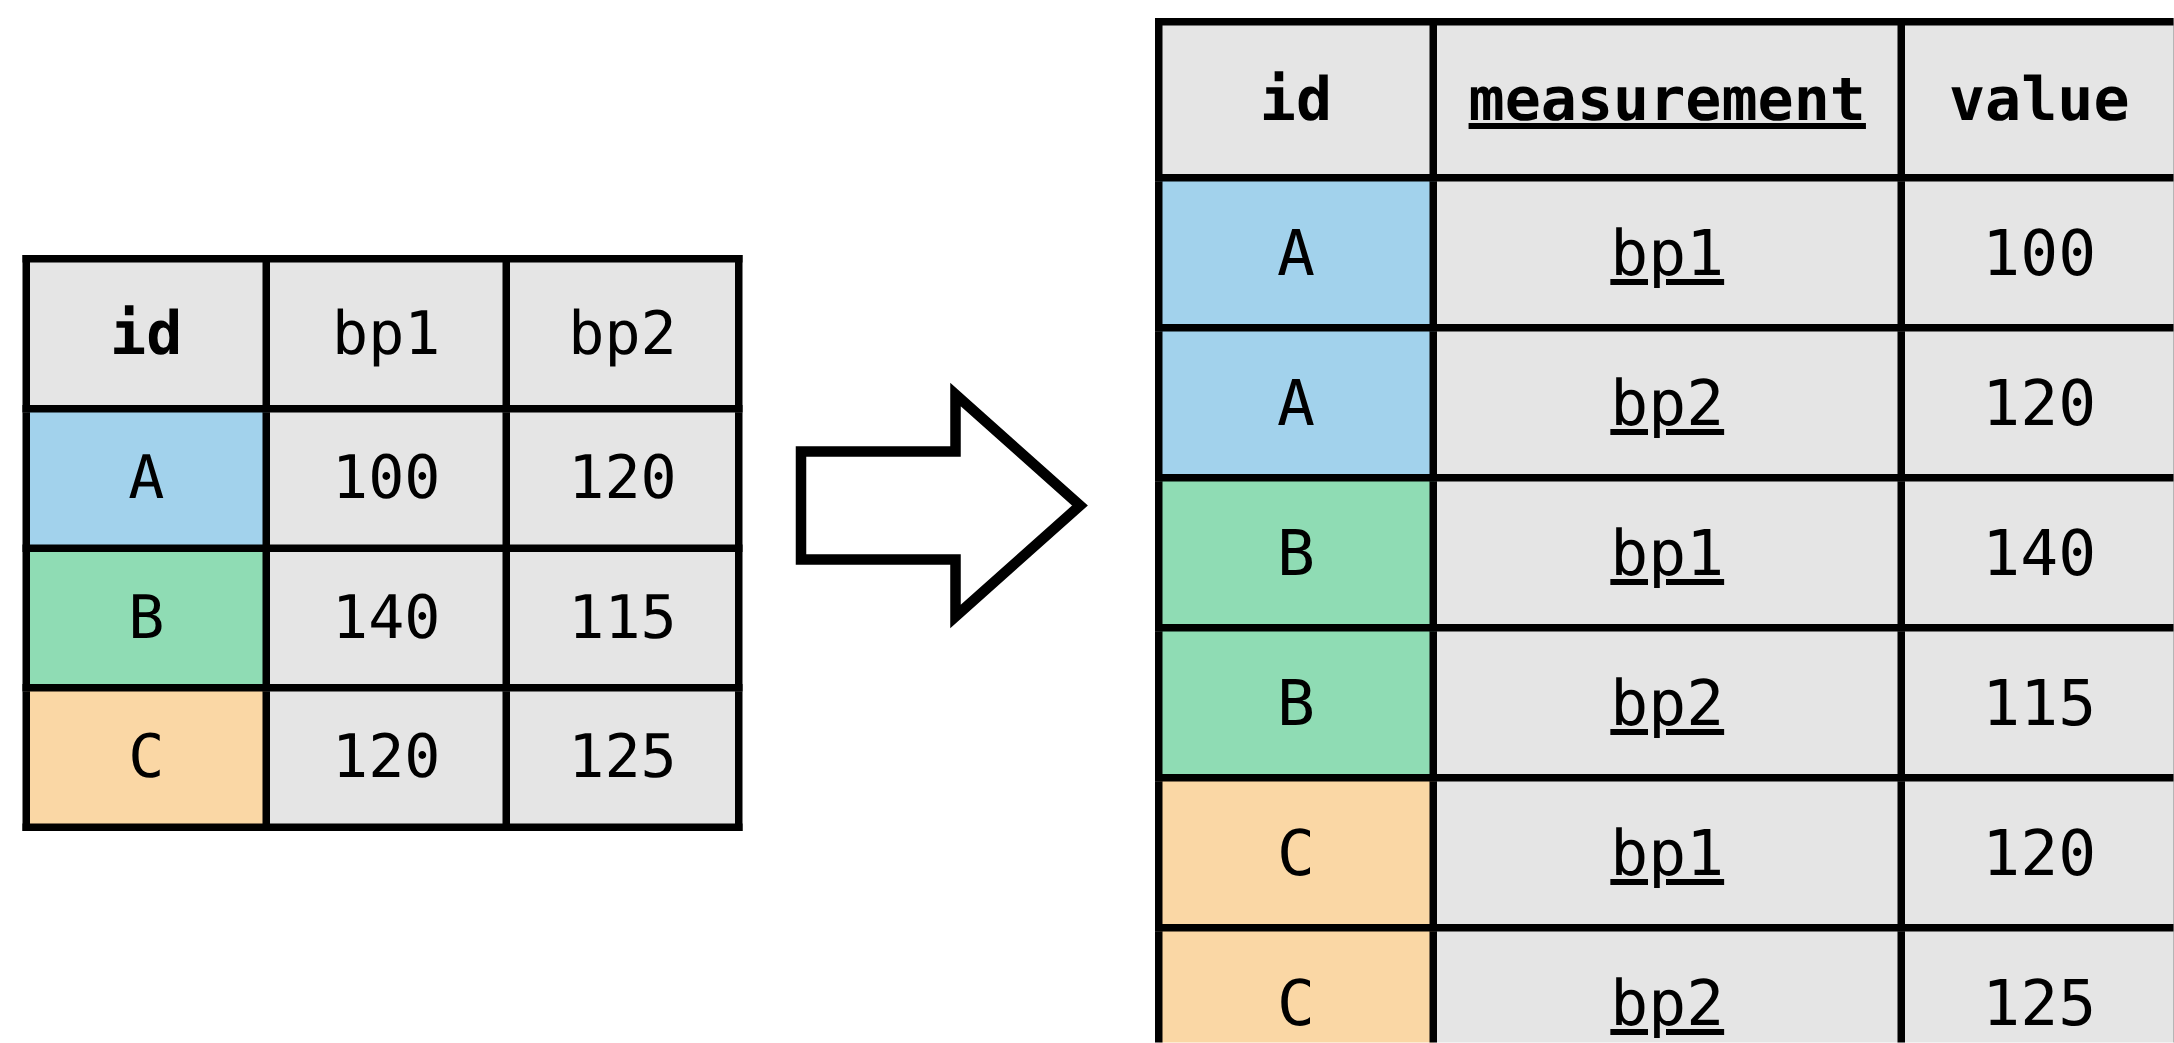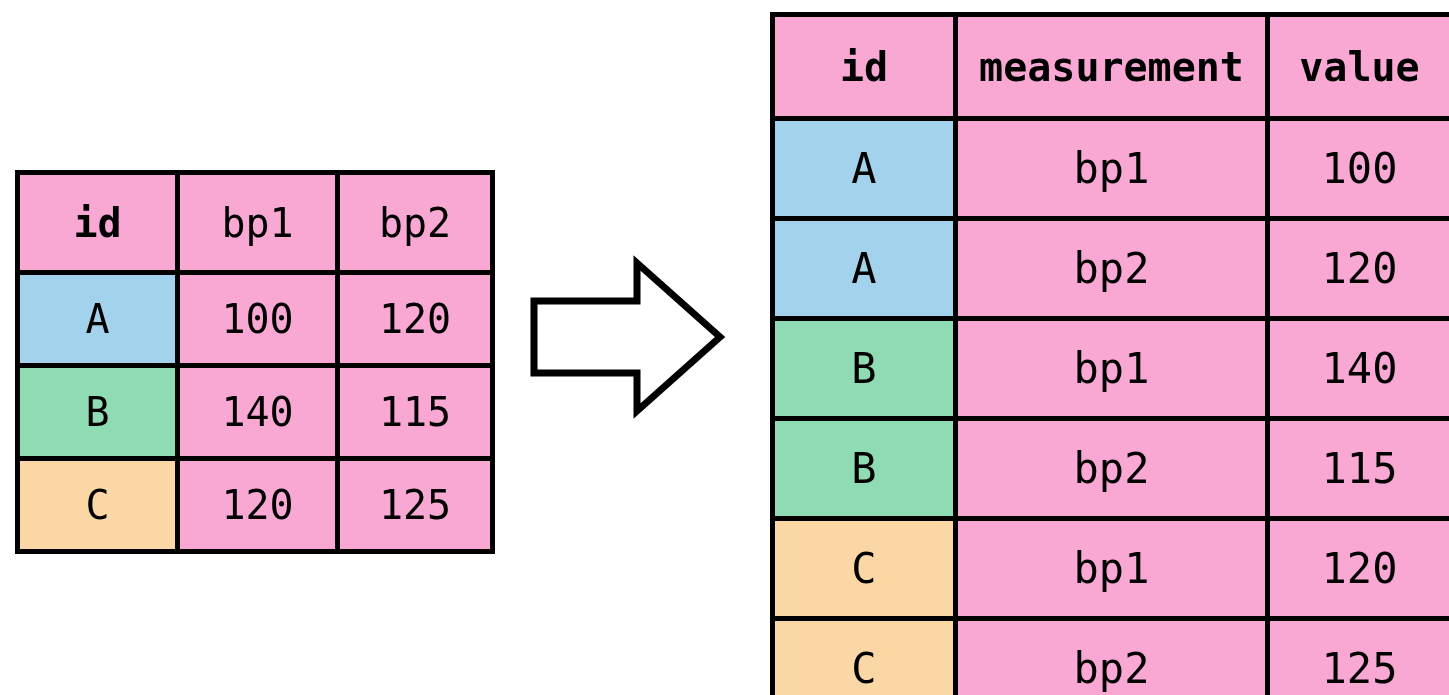--- a/index.html
+++ b/index.html
@@ -24,21 +24,21 @@
     background: #ffffff;
   }
   .tbl td {
     border: 5px solid #000000;
     text-align: center;
     vertical-align: middle;
     padding: 0;
     font-family: "DejaVu Sans Mono", "Liberation Mono", monospace;
     font-weight: 400;
     color: #000000;
-    background: #f9a8d4;
+    background: #e5e5e5;
   }
   .tbl td.hdr {
     font-weight: 700;
   }
   .tbl td.plainhdr {
     font-weight: 400;
   }
 
   
   #wide-table {
@@ -60,21 +60,21 @@
   #long-table {
     left: 770px;
     top: 12px;
     width: 664px;
     height: 668px;
   }
   #long-table td {
     font-size: 42px;
   }
   #long-table .col-id   { width: 178px; }
-  #long-table .col-meas { width: 307px; }
+  #long-table .col-meas { width: 307px; text-decoration: underline; }
   #long-table .col-val  { width: 179px; }
   #long-table tr.hdr-row td { height: 99px; }
   #long-table tr.body-row td { height: 95px; }
   #long-table td.hdr { font-size: 40px; }
 
   
   .id-A { background: #a2d2ec !important; }
   .id-B { background: #8fdcb4 !important; }
   .id-C { background: #fad7a5 !important; }
 

